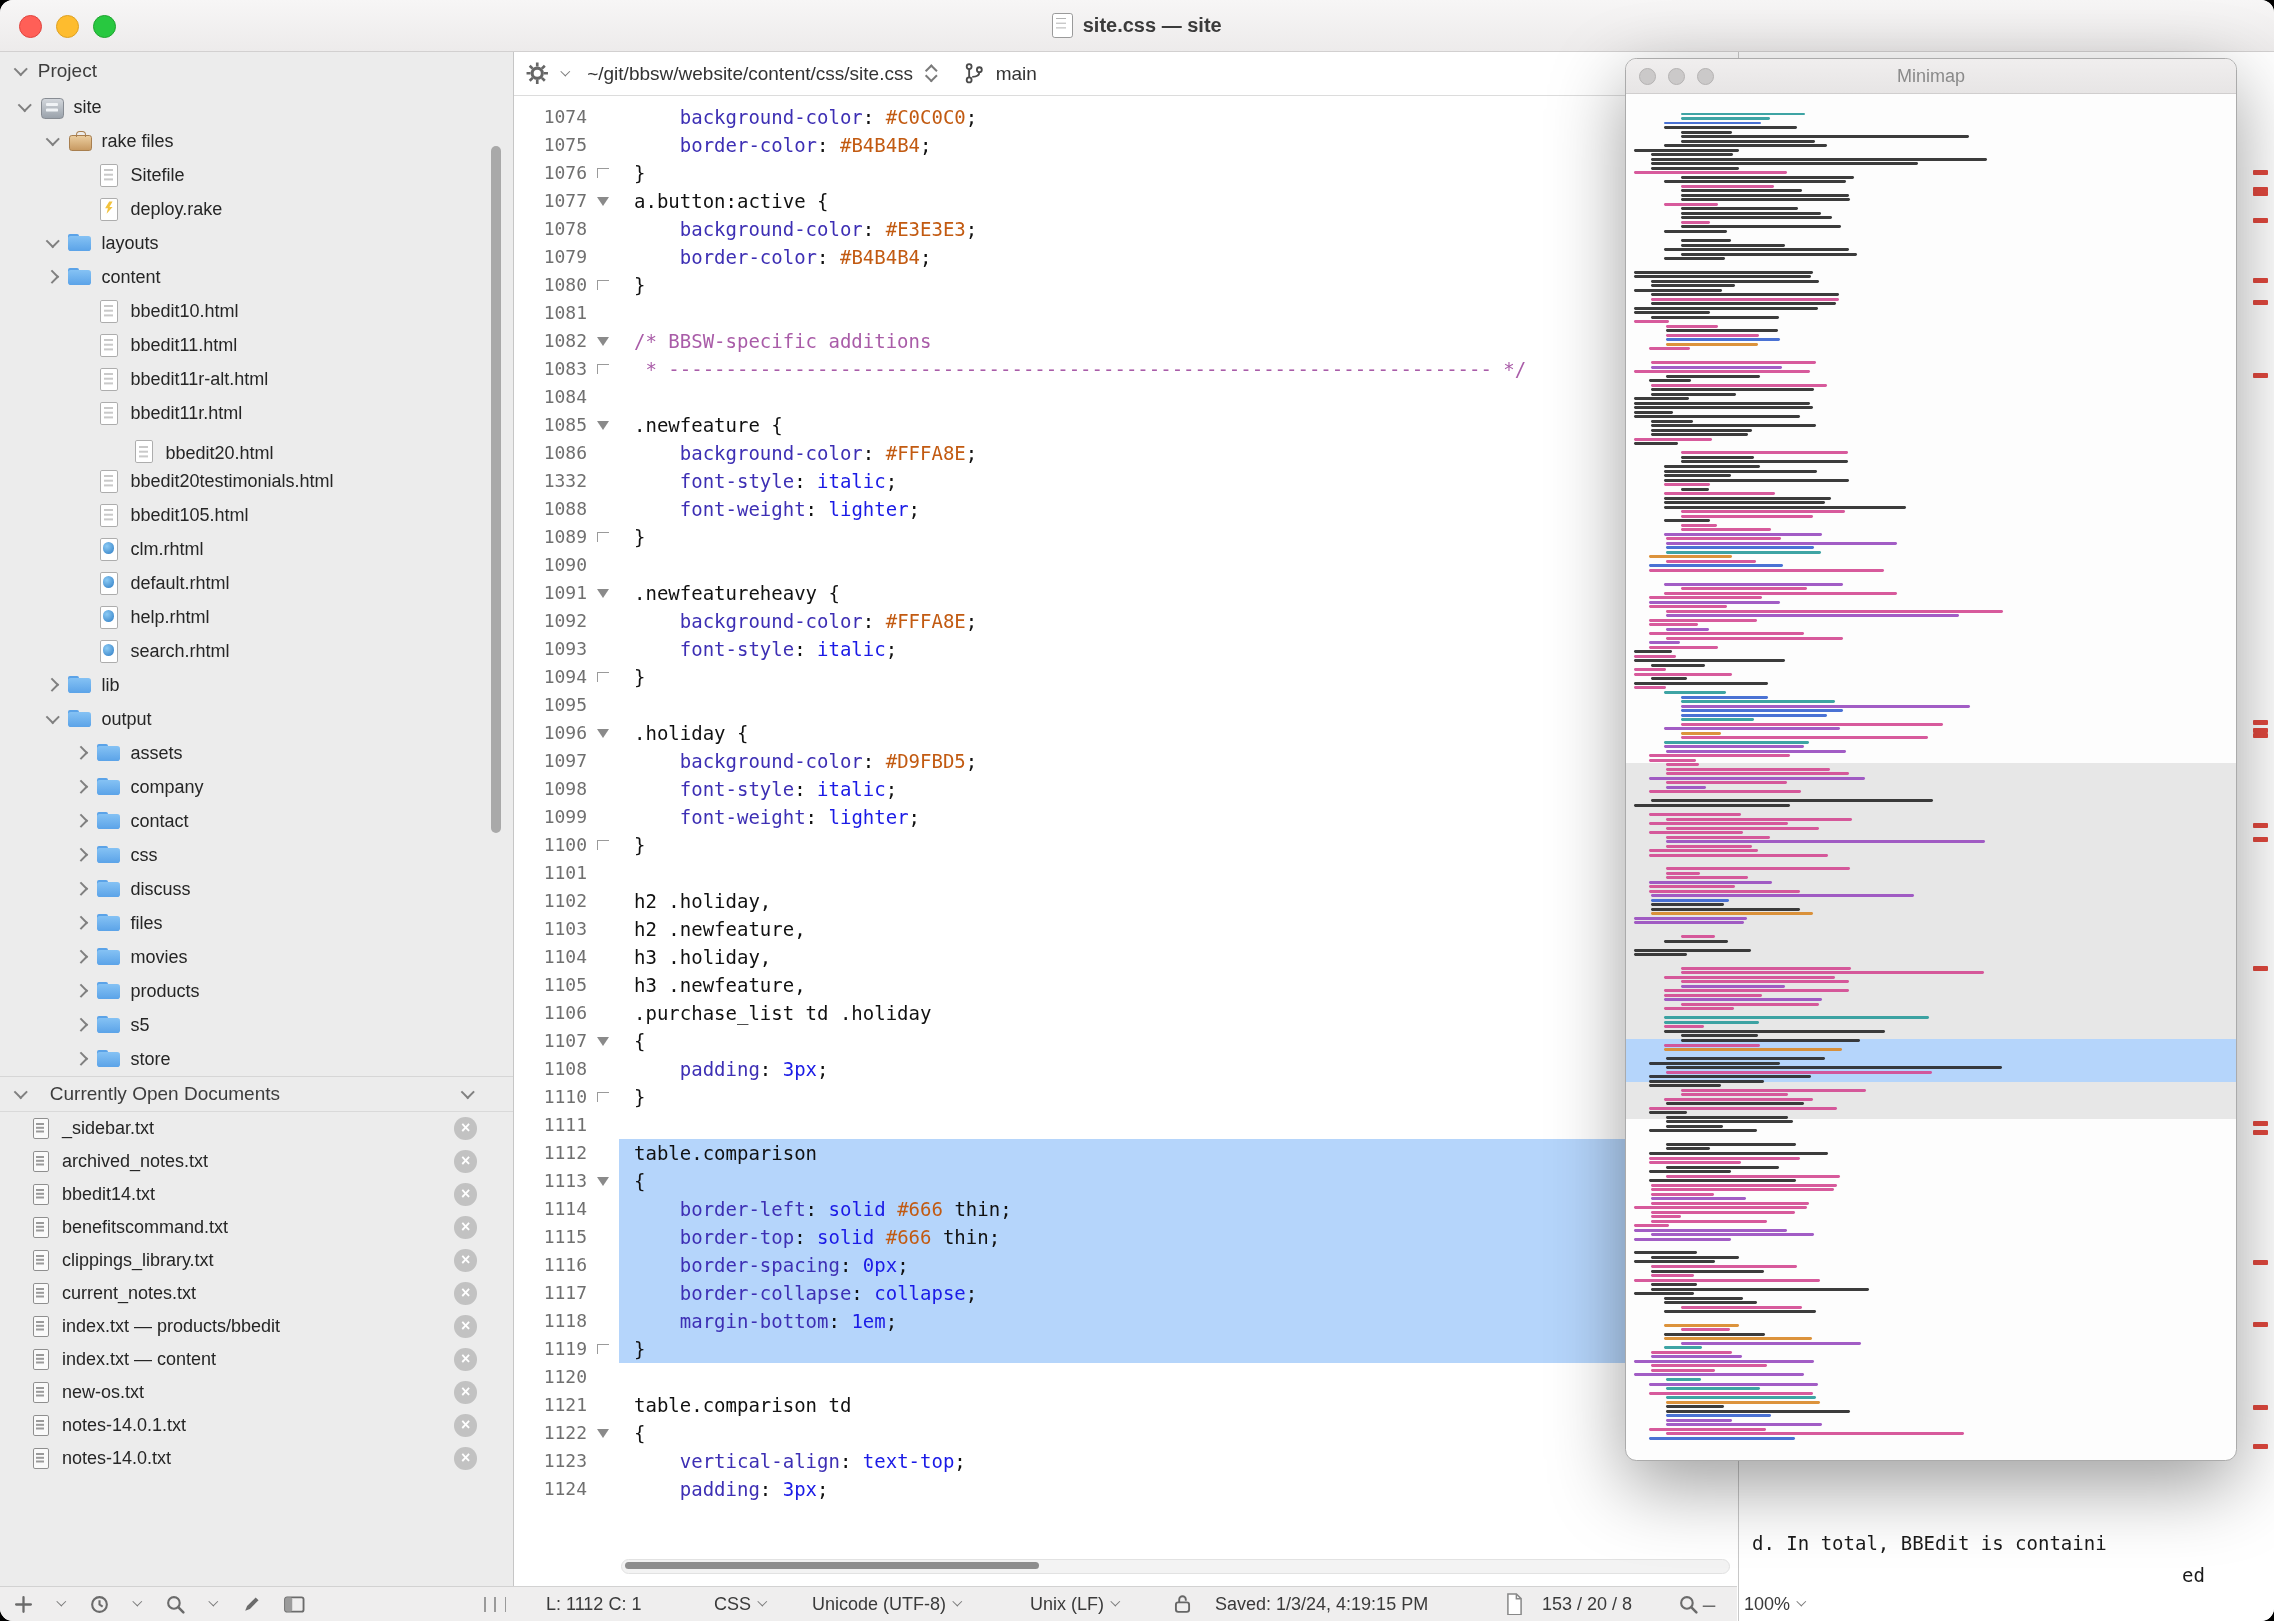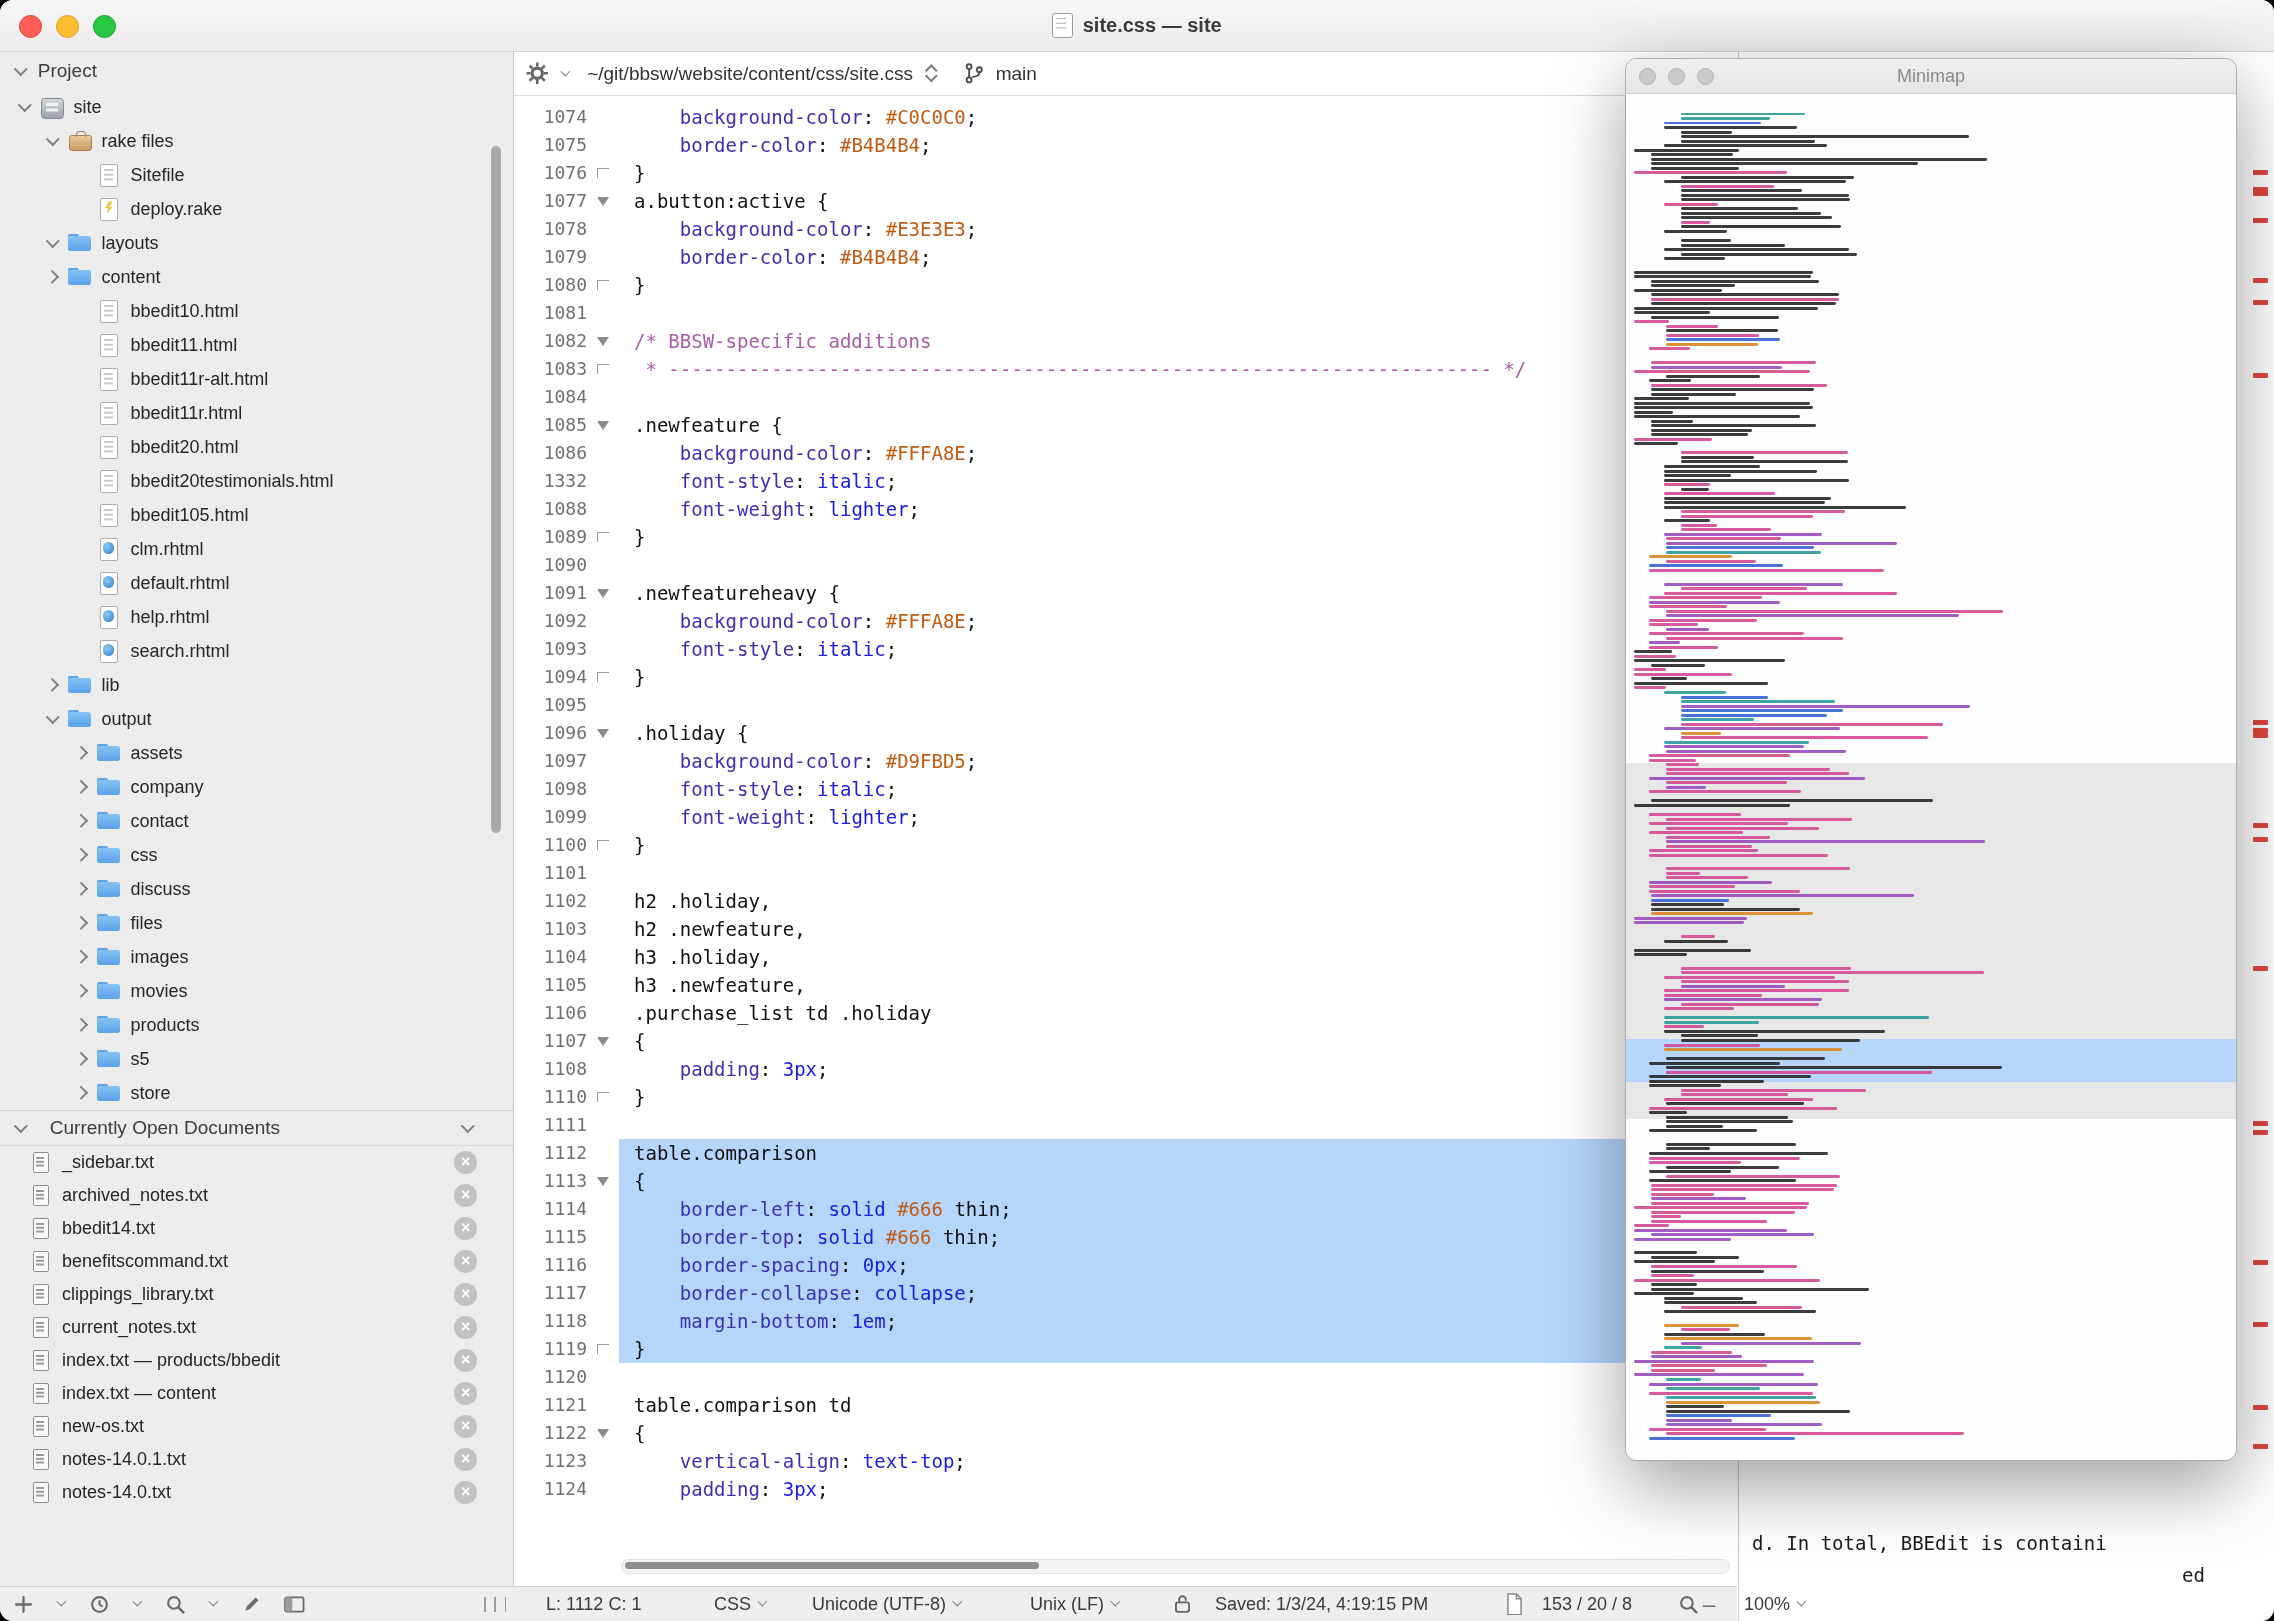--- a/index.html
+++ b/index.html
@@ -185,21 +185,21 @@
         <div class="tree-row" style="padding-left: 72px;">
           <span style="width: 19px; flex: 0 0 auto;"></span>
           <span class="icn icn-doc" style="margin-left: 5.6px;"></span>
           <span>bbedit11r-alt.html</span>
         </div>
         <div class="tree-row" style="padding-left: 72px;">
           <span style="width: 19px; flex: 0 0 auto;"></span>
           <span class="icn icn-doc" style="margin-left: 5.6px;"></span>
           <span>bbedit11r.html</span>
         </div>
-        <div class="tree-row" style="padding-left: 72px;">
+        <div class="tree-row" style="padding-left: 107px; align-items: flex-end;">
           <span style="width: 19px; flex: 0 0 auto;"></span>
           <span class="icn icn-doc" style="margin-left: 5.6px;"></span>
           <span>bbedit20.html</span>
         </div>
         <div class="tree-row" style="padding-left: 72px;">
           <span style="width: 19px; flex: 0 0 auto;"></span>
           <span class="icn icn-doc" style="margin-left: 5.6px;"></span>
           <span>bbedit20testimonials.html</span>
         </div>
         <div class="tree-row" style="padding-left: 72px;">
@@ -259,25 +259,20 @@
         </div>
         <div class="tree-row" style="padding-left: 72px;">
           <span class="chev right"></span>
           <span class="icn icn-folder" style="margin-left: 5.6px;"></span>
           <span>discuss</span>
         </div>
         <div class="tree-row" style="padding-left: 72px;">
           <span class="chev right"></span>
           <span class="icn icn-folder" style="margin-left: 5.6px;"></span>
           <span>files</span>
-        </div>
-        <div class="tree-row" style="padding-left: 72px;">
-          <span class="chev right"></span>
-          <span class="icn icn-folder" style="margin-left: 5.6px;"></span>
-          <span>images</span>
         </div>
         <div class="tree-row" style="padding-left: 72px;">
           <span class="chev right"></span>
           <span class="icn icn-folder" style="margin-left: 5.6px;"></span>
           <span>movies</span>
         </div>
         <div class="tree-row" style="padding-left: 72px;">
           <span class="chev right"></span>
           <span class="icn icn-folder" style="margin-left: 5.6px;"></span>
           <span>products</span>

